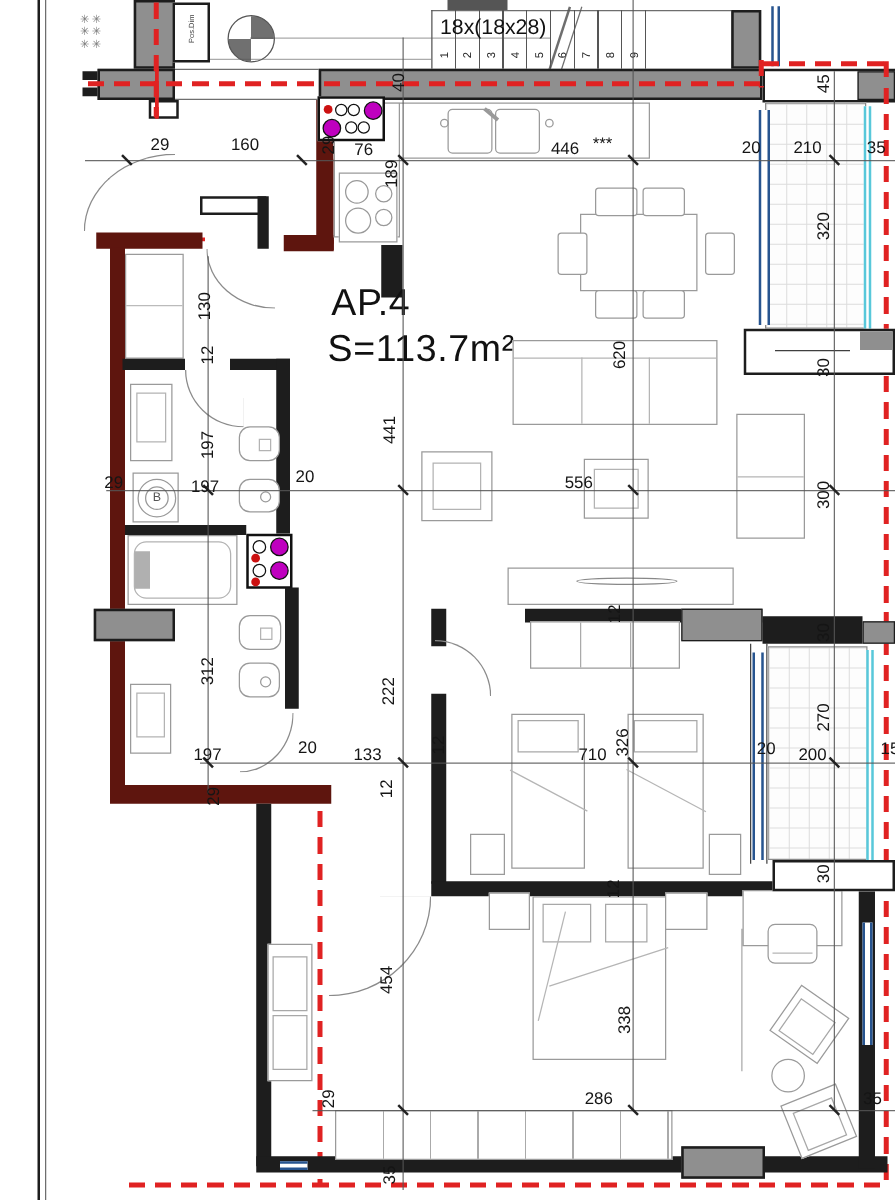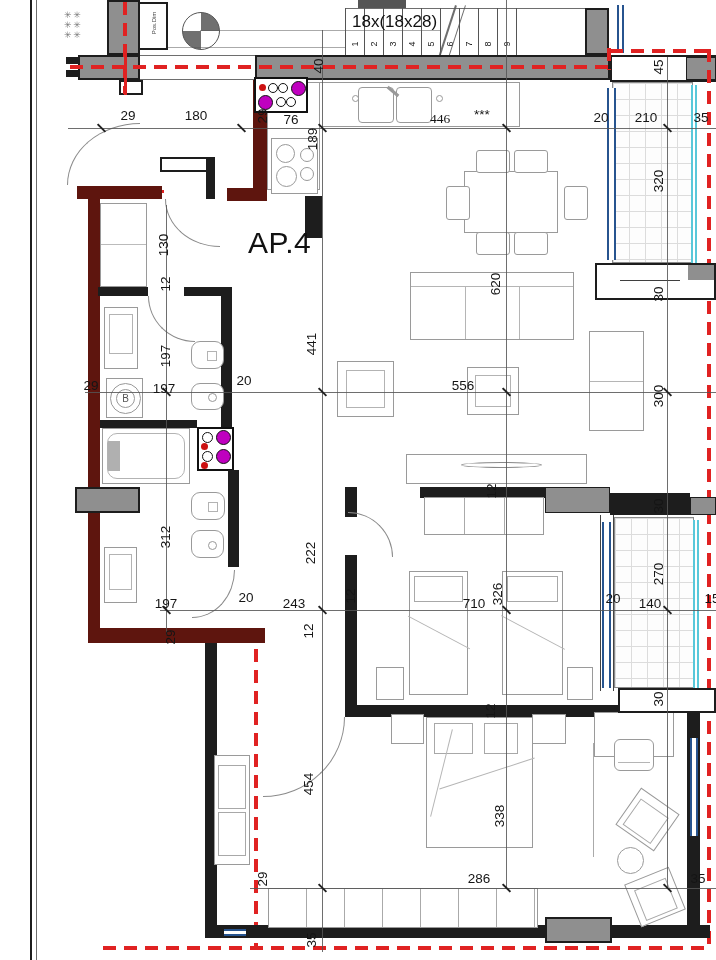--- a/index.html
+++ b/index.html
@@ -182,21 +182,22 @@
     <div class="f2" style="left:16px;top:9px;width:10px;height:10px;"></div>
   </div>
   <div class="f" style="left:191px;top:530px;width:33px;height:28px;border-radius:9px;">
     <div class="abs circ" style="left:16px;top:10px;width:7px;height:7px;border:1px solid #999;"></div>
   </div>
   <div class="f" style="left:104px;top:547px;width:33px;height:56px;">
     <div class="f2" style="left:4px;top:6px;width:23px;height:36px;"></div>
   </div>
   <div class="rw" style="left:88px;top:628px;width:177px;height:15px;"></div>
 
-  <div class="title" style="left:248px;top:226px;">AP.4</div>
+  <div class="title" style="left:265px;top:226px;">AP.4</div>
+  <div class="title" style="left:262px;top:263px;">S=113.7m²</div>
 
   <div class="f" style="left:464px;top:171px;width:94px;height:62px;"></div>
   <div class="f" style="left:476px;top:150px;width:34px;height:23px;border-radius:3px;"></div>
   <div class="f" style="left:514px;top:150px;width:34px;height:23px;border-radius:3px;"></div>
   <div class="f" style="left:476px;top:232px;width:34px;height:23px;border-radius:3px;"></div>
   <div class="f" style="left:514px;top:232px;width:34px;height:23px;border-radius:3px;"></div>
   <div class="f" style="left:446px;top:186px;width:24px;height:34px;border-radius:3px;"></div>
   <div class="f" style="left:564px;top:186px;width:24px;height:34px;border-radius:3px;"></div>
 
   <div class="f" style="left:410px;top:272px;width:164px;height:68px;">
@@ -314,53 +315,53 @@
   <div class="tk" style="left:662px;top:609px;"></div>
   <div class="tk" style="left:161px;top:609px;"></div>
   <div class="tk" style="left:317px;top:887px;"></div>
   <div class="tk" style="left:501px;top:887px;"></div>
   <div class="tk" style="left:662px;top:887px;"></div>
   <div class="tk" style="left:236px;top:127px;"></div>
   <div class="tk" style="left:96px;top:127px;"></div>
 
   <div id="dim-layer">
       <span class="dim" style="left: 128px; top: 116px;">29</span>
-      <span class="dim" style="left: 196px; top: 116px;">180</span>
+      <span class="dim" style="left: 196px; top: 116px;">160</span>
       <span class="dim v" style="left: 263px; top: 116px;">29</span>
       <span class="dim" style="left: 291px; top: 120px;">76</span>
       <span class="dim v" style="left: 319px; top: 66px;">40</span>
-      <span class="dim" style="left: 440px; top: 119px; font-family: Liberation Serif, serif;">446</span>
+      <span class="dim" style="left: 452px; top: 119px;">446</span>
       <span class="dim" style="left: 482px; top: 115px;">***</span>
       <span class="dim" style="left: 601px; top: 118px;">20</span>
       <span class="dim" style="left: 646px; top: 118px;">210</span>
       <span class="dim" style="left: 701px; top: 118px;">35</span>
       <span class="dim v" style="left: 659px; top: 67px;">45</span>
       <span class="dim v" style="left: 313px; top: 139px;">189</span>
       <span class="dim v" style="left: 164px; top: 245px;">130</span>
       <span class="dim v" style="left: 166px; top: 284px;">12</span>
       <span class="dim v" style="left: 166px; top: 356px;">197</span>
       <span class="dim" style="left: 164px; top: 389px;">197</span>
       <span class="dim" style="left: 244px; top: 381px;">20</span>
       <span class="dim" style="left: 91px; top: 386px;">29</span>
       <span class="dim v" style="left: 312px; top: 344px;">441</span>
       <span class="dim v" style="left: 496px; top: 284px;">620</span>
       <span class="dim" style="left: 463px; top: 386px;">556</span>
       <span class="dim v" style="left: 659px; top: 181px;">320</span>
       <span class="dim v" style="left: 659px; top: 294px;">30</span>
       <span class="dim v" style="left: 659px; top: 396px;">300</span>
       <span class="dim v" style="left: 659px; top: 506px;">30</span>
       <span class="dim v" style="left: 659px; top: 574px;">270</span>
-      <span class="dim" style="left: 650px; top: 604px;">140</span>
+      <span class="dim" style="left: 650px; top: 604px;">200</span>
       <span class="dim" style="left: 613px; top: 599px;">20</span>
       <span class="dim" style="left: 712px; top: 599px;">15</span>
       <span class="dim v" style="left: 659px; top: 699px;">30</span>
       <span class="dim v" style="left: 166px; top: 537px;">312</span>
       <span class="dim" style="left: 166px; top: 604px;">197</span>
       <span class="dim" style="left: 246px; top: 598px;">20</span>
-      <span class="dim" style="left: 294px; top: 604px;">243</span>
+      <span class="dim" style="left: 294px; top: 604px;">133</span>
       <span class="dim v" style="left: 351px; top: 596px;">12</span>
       <span class="dim v" style="left: 171px; top: 637px;">29</span>
       <span class="dim v" style="left: 311px; top: 553px;">222</span>
       <span class="dim" style="left: 474px; top: 604px;">710</span>
       <span class="dim v" style="left: 498px; top: 594px;">326</span>
       <span class="dim v" style="left: 309px; top: 631px;">12</span>
       <span class="dim v" style="left: 492px; top: 491px;">12</span>
       <span class="dim v" style="left: 491px; top: 711px;">12</span>
       <span class="dim v" style="left: 309px; top: 784px;">454</span>
       <span class="dim v" style="left: 500px; top: 816px;">338</span>

